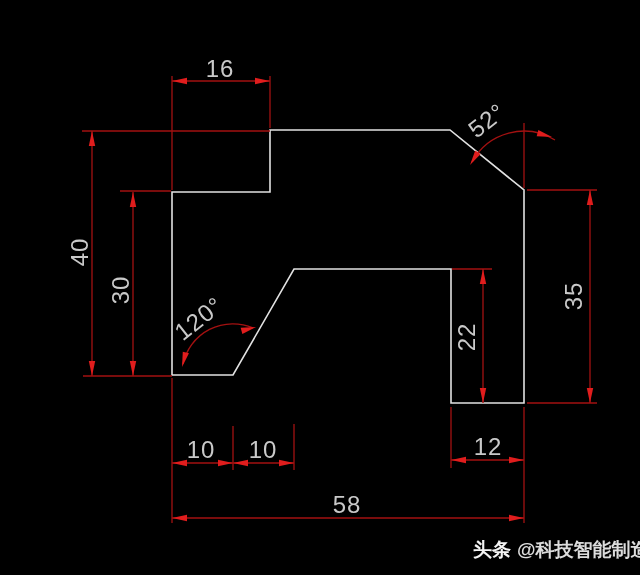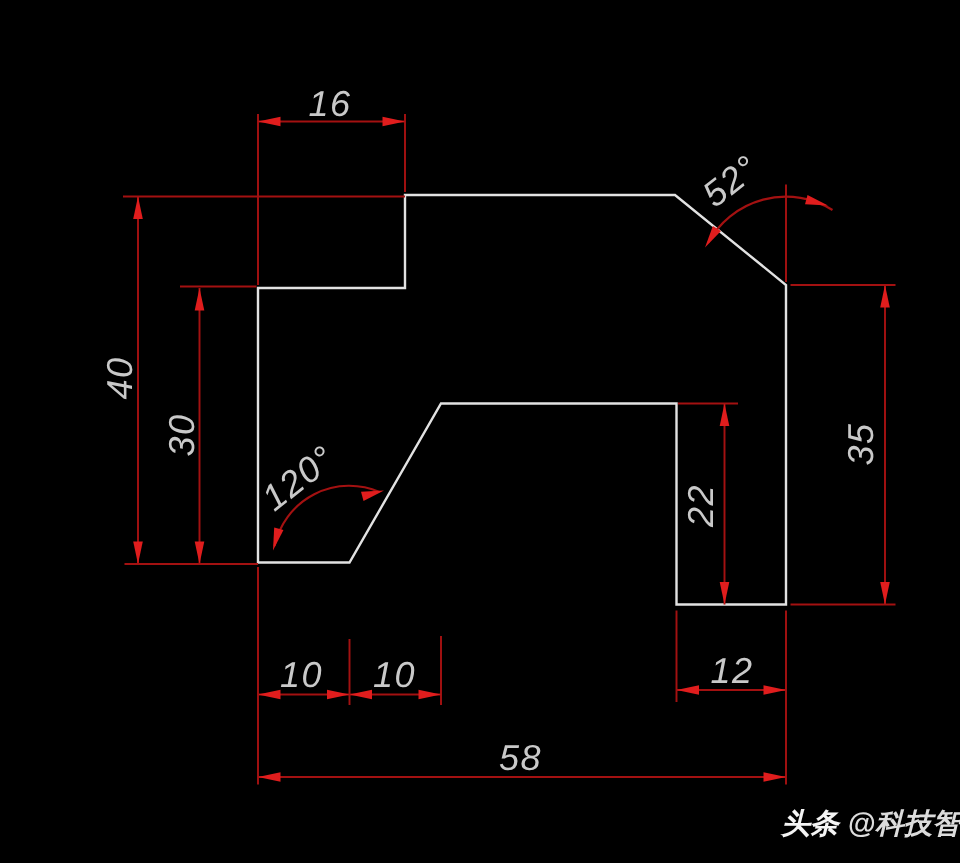--- a/index.html
+++ b/index.html
@@ -1,28 +1,28 @@
 <!DOCTYPE html>
 <html><head>
 <meta charset="utf-8">
 <style>
   html,body{margin:0;padding:0;background:#000;}
   #canvas{position:relative;width:640px;height:575px;background:#000;overflow:hidden;
-          font-family:"Liberation Sans", sans-serif;font-style:italic;}
+          font-family:"Liberation Sans", sans-serif;}
   svg{position:absolute;left:0;top:0;}
   .outline{fill:none;stroke:#e2e2e2;stroke-width:1.6;stroke-linejoin:miter;}
   .dim{stroke:#a31111;stroke-width:1.3;fill:none;}
   .arc{stroke:#a31111;stroke-width:1.4;fill:none;}
   .arrow{fill:#e01d1d;stroke:none;}
   .dimtext{fill:#c9c9c9;font-family:"Liberation Sans", sans-serif;font-size:24px;
            font-weight:400;letter-spacing:1px;}
   .mid{text-anchor:middle;}
   #watermark{position:absolute;left:473px;top:539px;width:160px;white-space:nowrap;
              font-size:19px;font-weight:bold;line-height:21px;}
-  #wm-source{color:#f4f4f4;margin-right:6px;margin-left:48px;}
+  #wm-source{color:#f4f4f4;margin-right:6px;}
   #wm-handle{color:#dcdcdc;}
 </style>
 </head>
 <body>
 
 <div id="canvas">
   <svg width="640" height="575" viewBox="0 0 640 575">
 
     <polygon class="outline" points="270,130 450,130 524,190 524,403 451,403 451,269 294,269 233,375 172,375 172,192 270,192"></polygon>
 

